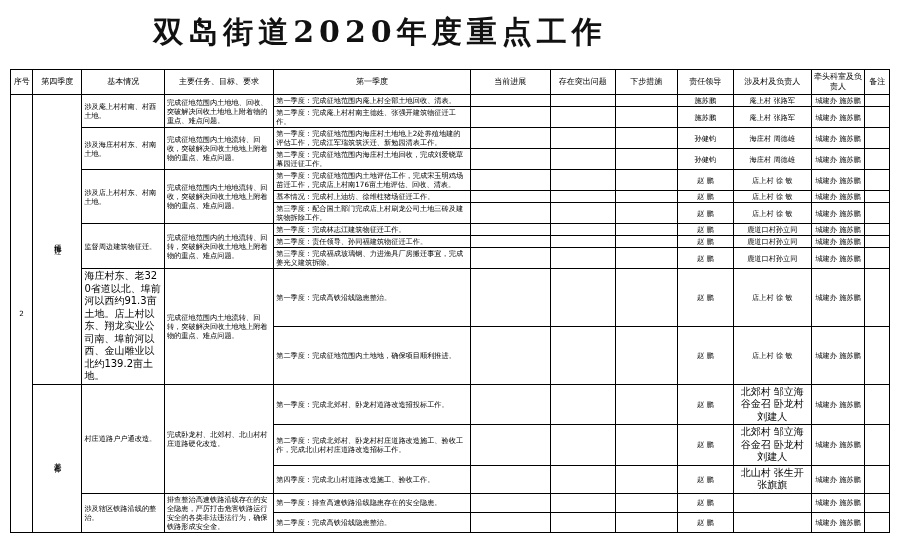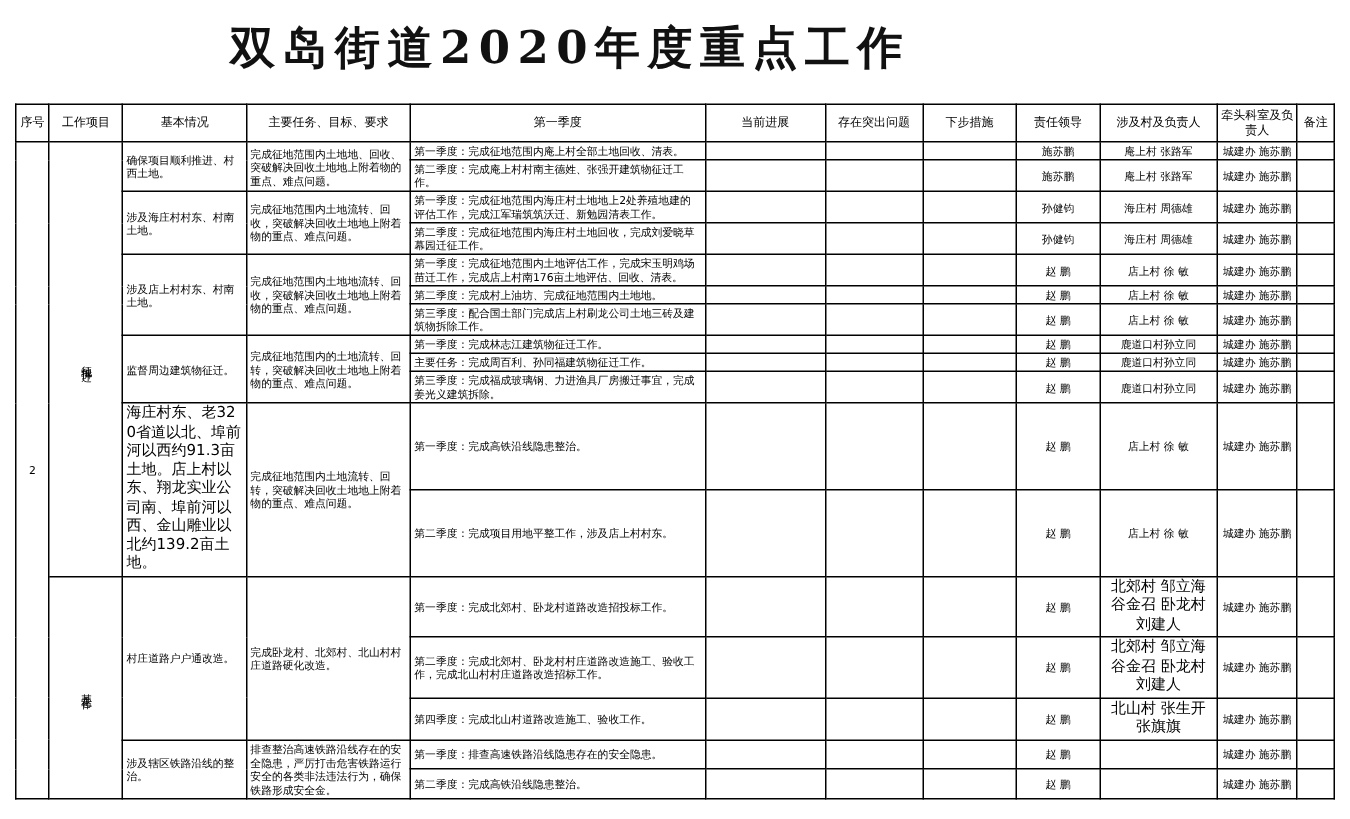--- a/index.html
+++ b/index.html
@@ -88,39 +88,39 @@
         <col class="c-prob">
         <col class="c-step">
       <col class="c-lead">
         <col class="c-vill">
         <col class="c-dept">
         <col class="c-note">
     </colgroup>
     <thead>
       <tr>
         <th>序号</th>
-        <th>工作项目</th>
+        <th>第四季度</th>
         <th>基本情况</th>
         <th>主要任务、目标、要求</th>
         <th>第一季度</th>
         <th>当前进展</th>
         <th>存在突出问题</th>
         <th>下步措施</th>
         <th>责任领导</th>
         <th>涉及村及负责人</th>
         <th>牵头科室及负责人</th>
         <th>备注</th>
       </tr>
     </thead>
     <tbody>
 
       <tr>
         <td class="ctr" rowspan="17">2</td>
         <td class="ctr" rowspan="12"><span class="vert">征地拆迁</span></td>
-        <td rowspan="2">确保项目顺利推进、村西土地。</td>
+        <td rowspan="2">涉及庵上村村南、村西土地。</td>
         <td rowspan="2">完成征地范围内土地地、回收、突破解决回收土地地上附着物的重点、难点问题。</td>
         <td class="goal">第一季度：完成征地范围内庵上村全部土地回收、清表。</td>
         <td></td>
         <td></td>
         <td></td>
         <td class="ctr">施苏鹏</td>
         <td class="ctr">庵上村 张路军</td>
         <td class="ctr">城建办 施苏鹏</td>
         <td class="ctr"></td>
       </tr>
@@ -164,21 +164,21 @@
         <td class="goal">第一季度：完成征地范围内土地评估工作，完成宋玉明鸡场苗迁工作，完成店上村南176亩土地评估、回收、清表。</td>
         <td></td>
         <td></td>
         <td></td>
         <td class="ctr">赵 鹏</td>
         <td class="ctr">店上村 徐 敏</td>
         <td class="ctr">城建办 施苏鹏</td>
         <td class="ctr"></td>
       </tr>
       <tr>
-        <td class="goal">第二季度：完成村上油坊、完成征地范围内土地地。</td>
+        <td class="goal">基本情况：完成村上油坊、徐维柱猪场征迁工作。</td>
         <td></td>
         <td></td>
         <td></td>
         <td class="ctr">赵 鹏</td>
         <td class="ctr">店上村 徐 敏</td>
         <td class="ctr">城建办 施苏鹏</td>
         <td class="ctr"></td>
       </tr>
       <tr>
         <td class="goal">第三季度：配合国土部门完成店上村刷龙公司土地三砖及建筑物拆除工作。</td>
@@ -197,21 +197,21 @@
         <td class="goal">第一季度：完成林志江建筑物征迁工作。</td>
         <td></td>
         <td></td>
         <td></td>
         <td class="ctr">赵 鹏</td>
         <td class="ctr">鹿道口村孙立同</td>
         <td class="ctr">城建办 施苏鹏</td>
         <td class="ctr"></td>
       </tr>
       <tr>
-        <td class="goal">主要任务：完成周百利、孙同福建筑物征迁工作。</td>
+        <td class="goal">第二季度：责任领导、孙同福建筑物征迁工作。</td>
         <td></td>
         <td></td>
         <td></td>
         <td class="ctr">赵 鹏</td>
         <td class="ctr">鹿道口村孙立同</td>
         <td class="ctr">城建办 施苏鹏</td>
         <td class="ctr"></td>
       </tr>
       <tr>
         <td class="goal">第三季度：完成福成玻璃钢、力进渔具厂房搬迁事宜，完成姜光义建筑拆除。</td>
@@ -230,21 +230,21 @@
         <td class="goal">第一季度：完成高铁沿线隐患整治。</td>
         <td></td>
         <td></td>
         <td></td>
         <td class="ctr">赵 鹏</td>
         <td class="ctr">店上村 徐 敏</td>
         <td class="ctr">城建办 施苏鹏</td>
         <td class="ctr"></td>
       </tr>
       <tr>
-        <td class="goal">第二季度：完成项目用地平整工作，涉及店上村村东。</td>
+        <td class="goal">第二季度：完成征地范围内土地地，确保项目顺利推进。</td>
         <td></td>
         <td></td>
         <td></td>
         <td class="ctr">赵 鹏</td>
         <td class="ctr">店上村 徐 敏</td>
         <td class="ctr">城建办 施苏鹏</td>
         <td class="ctr"></td>
       </tr>
 
       <tr>

